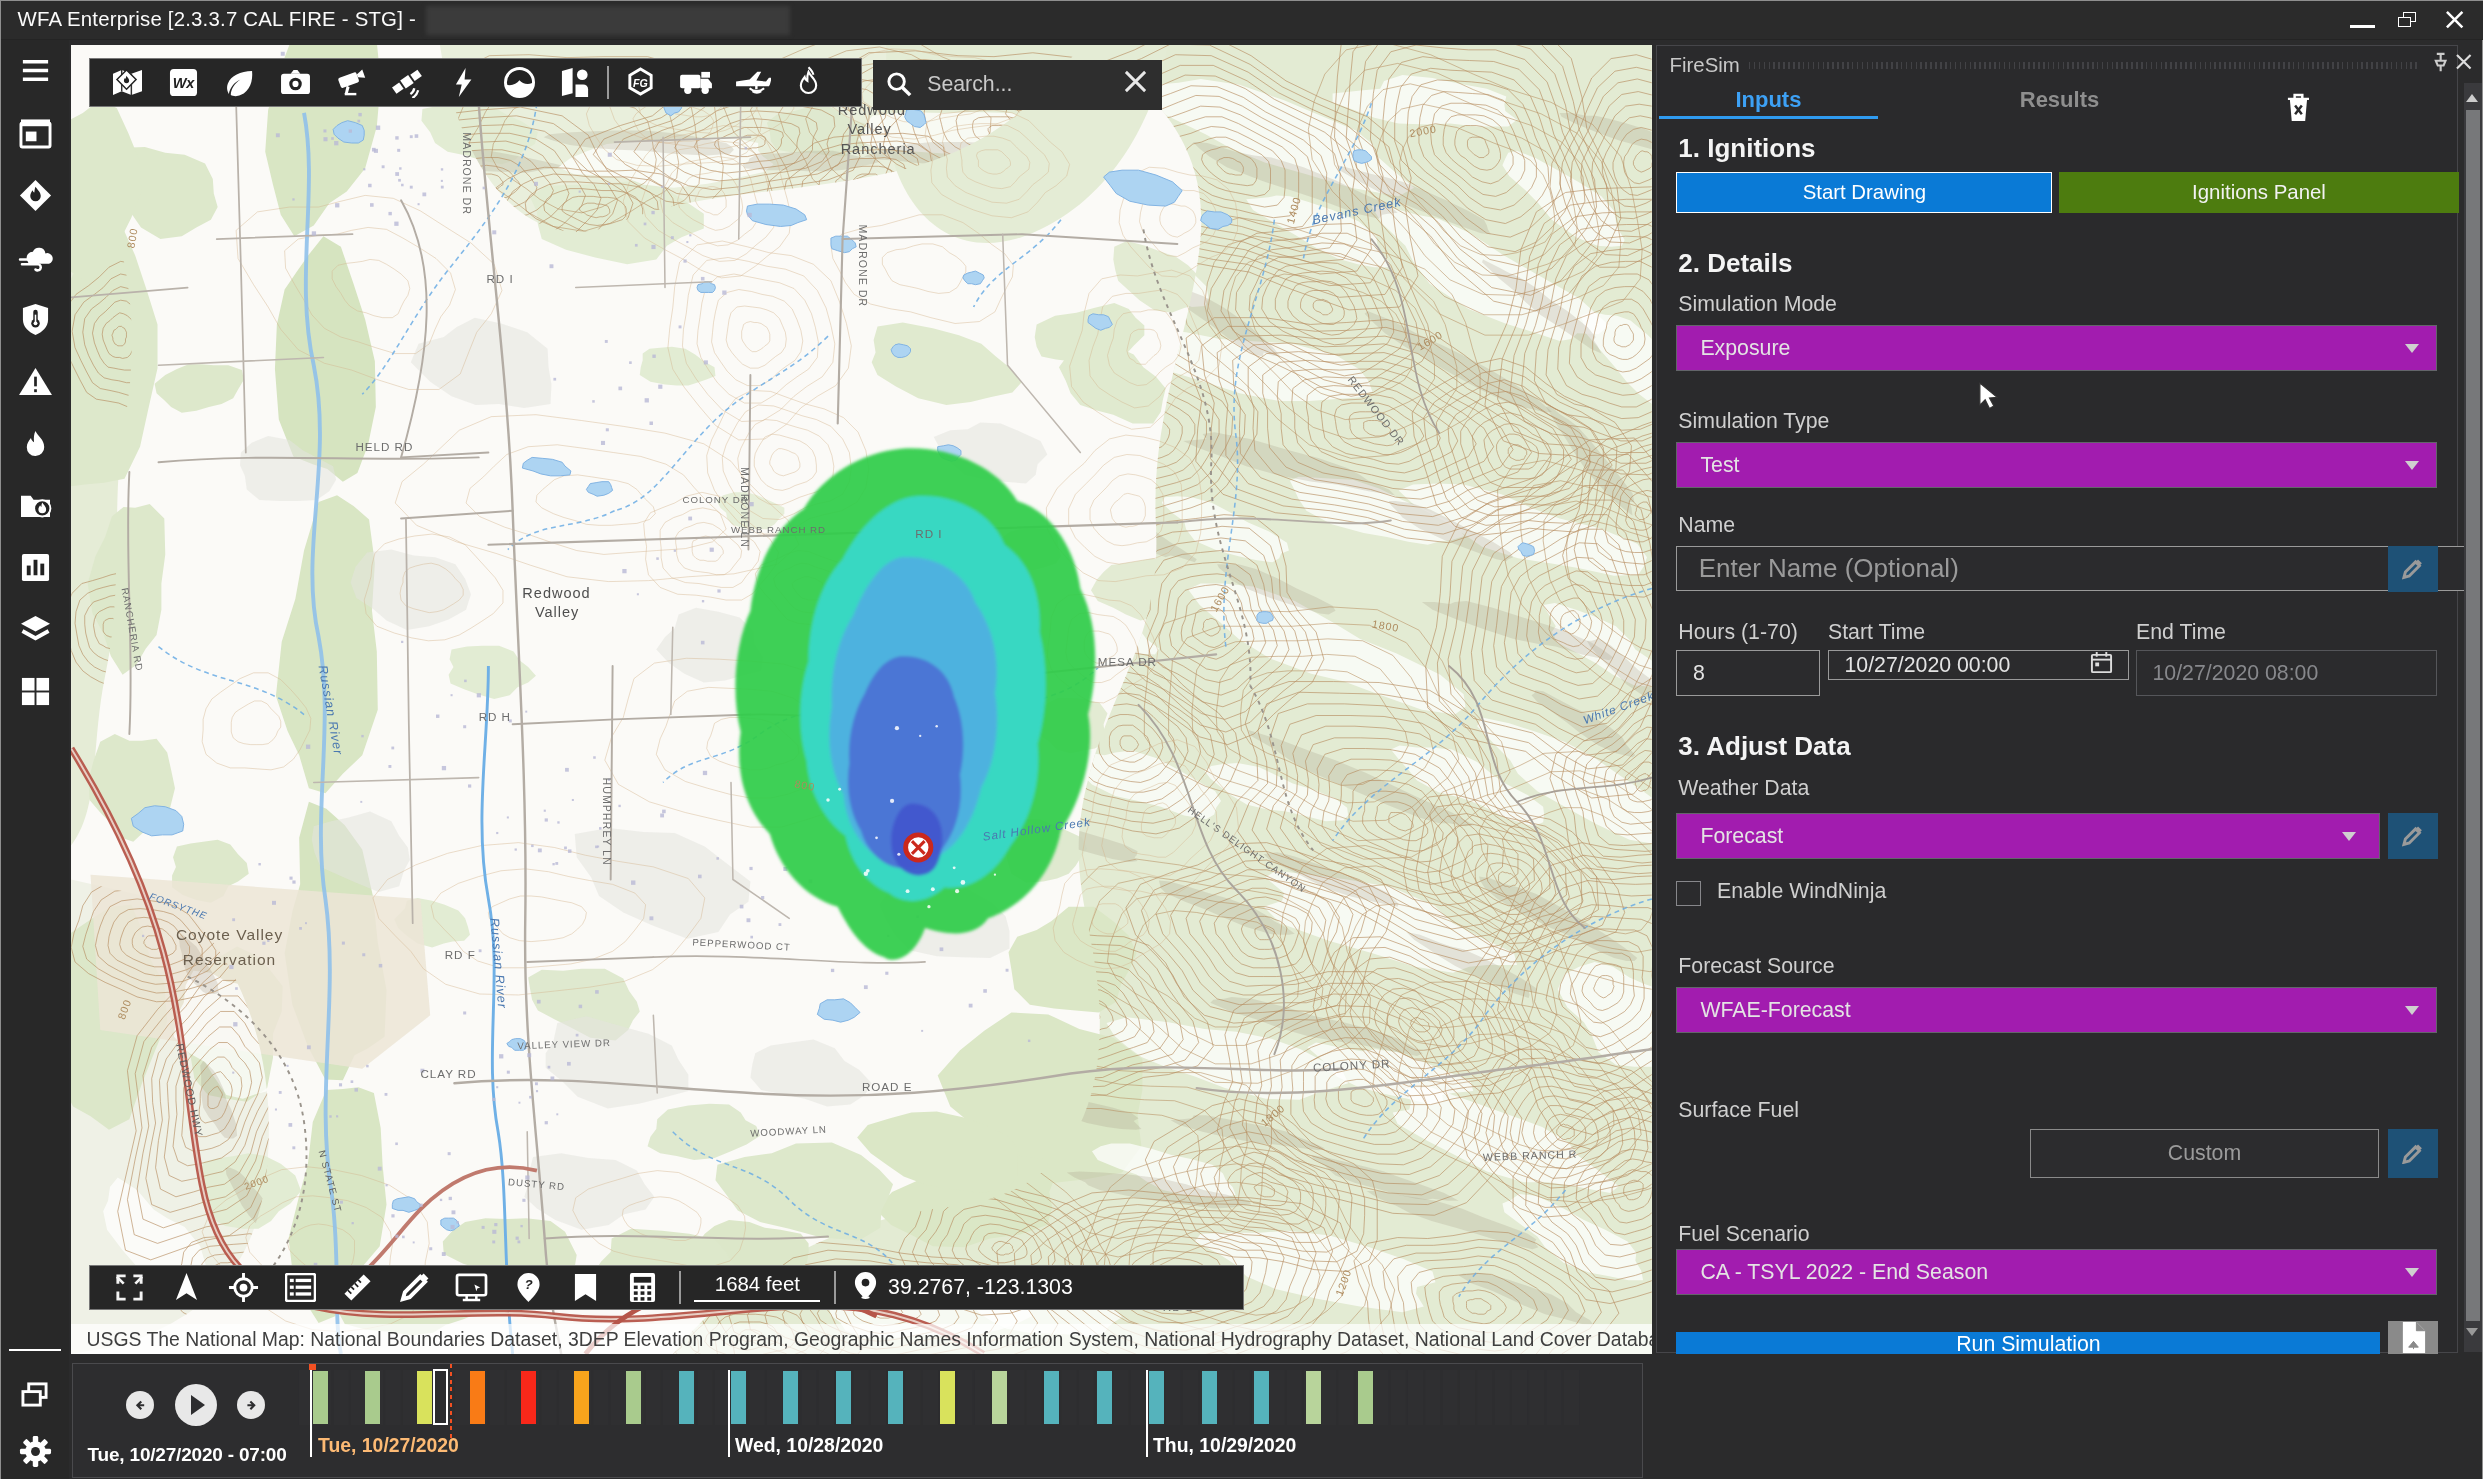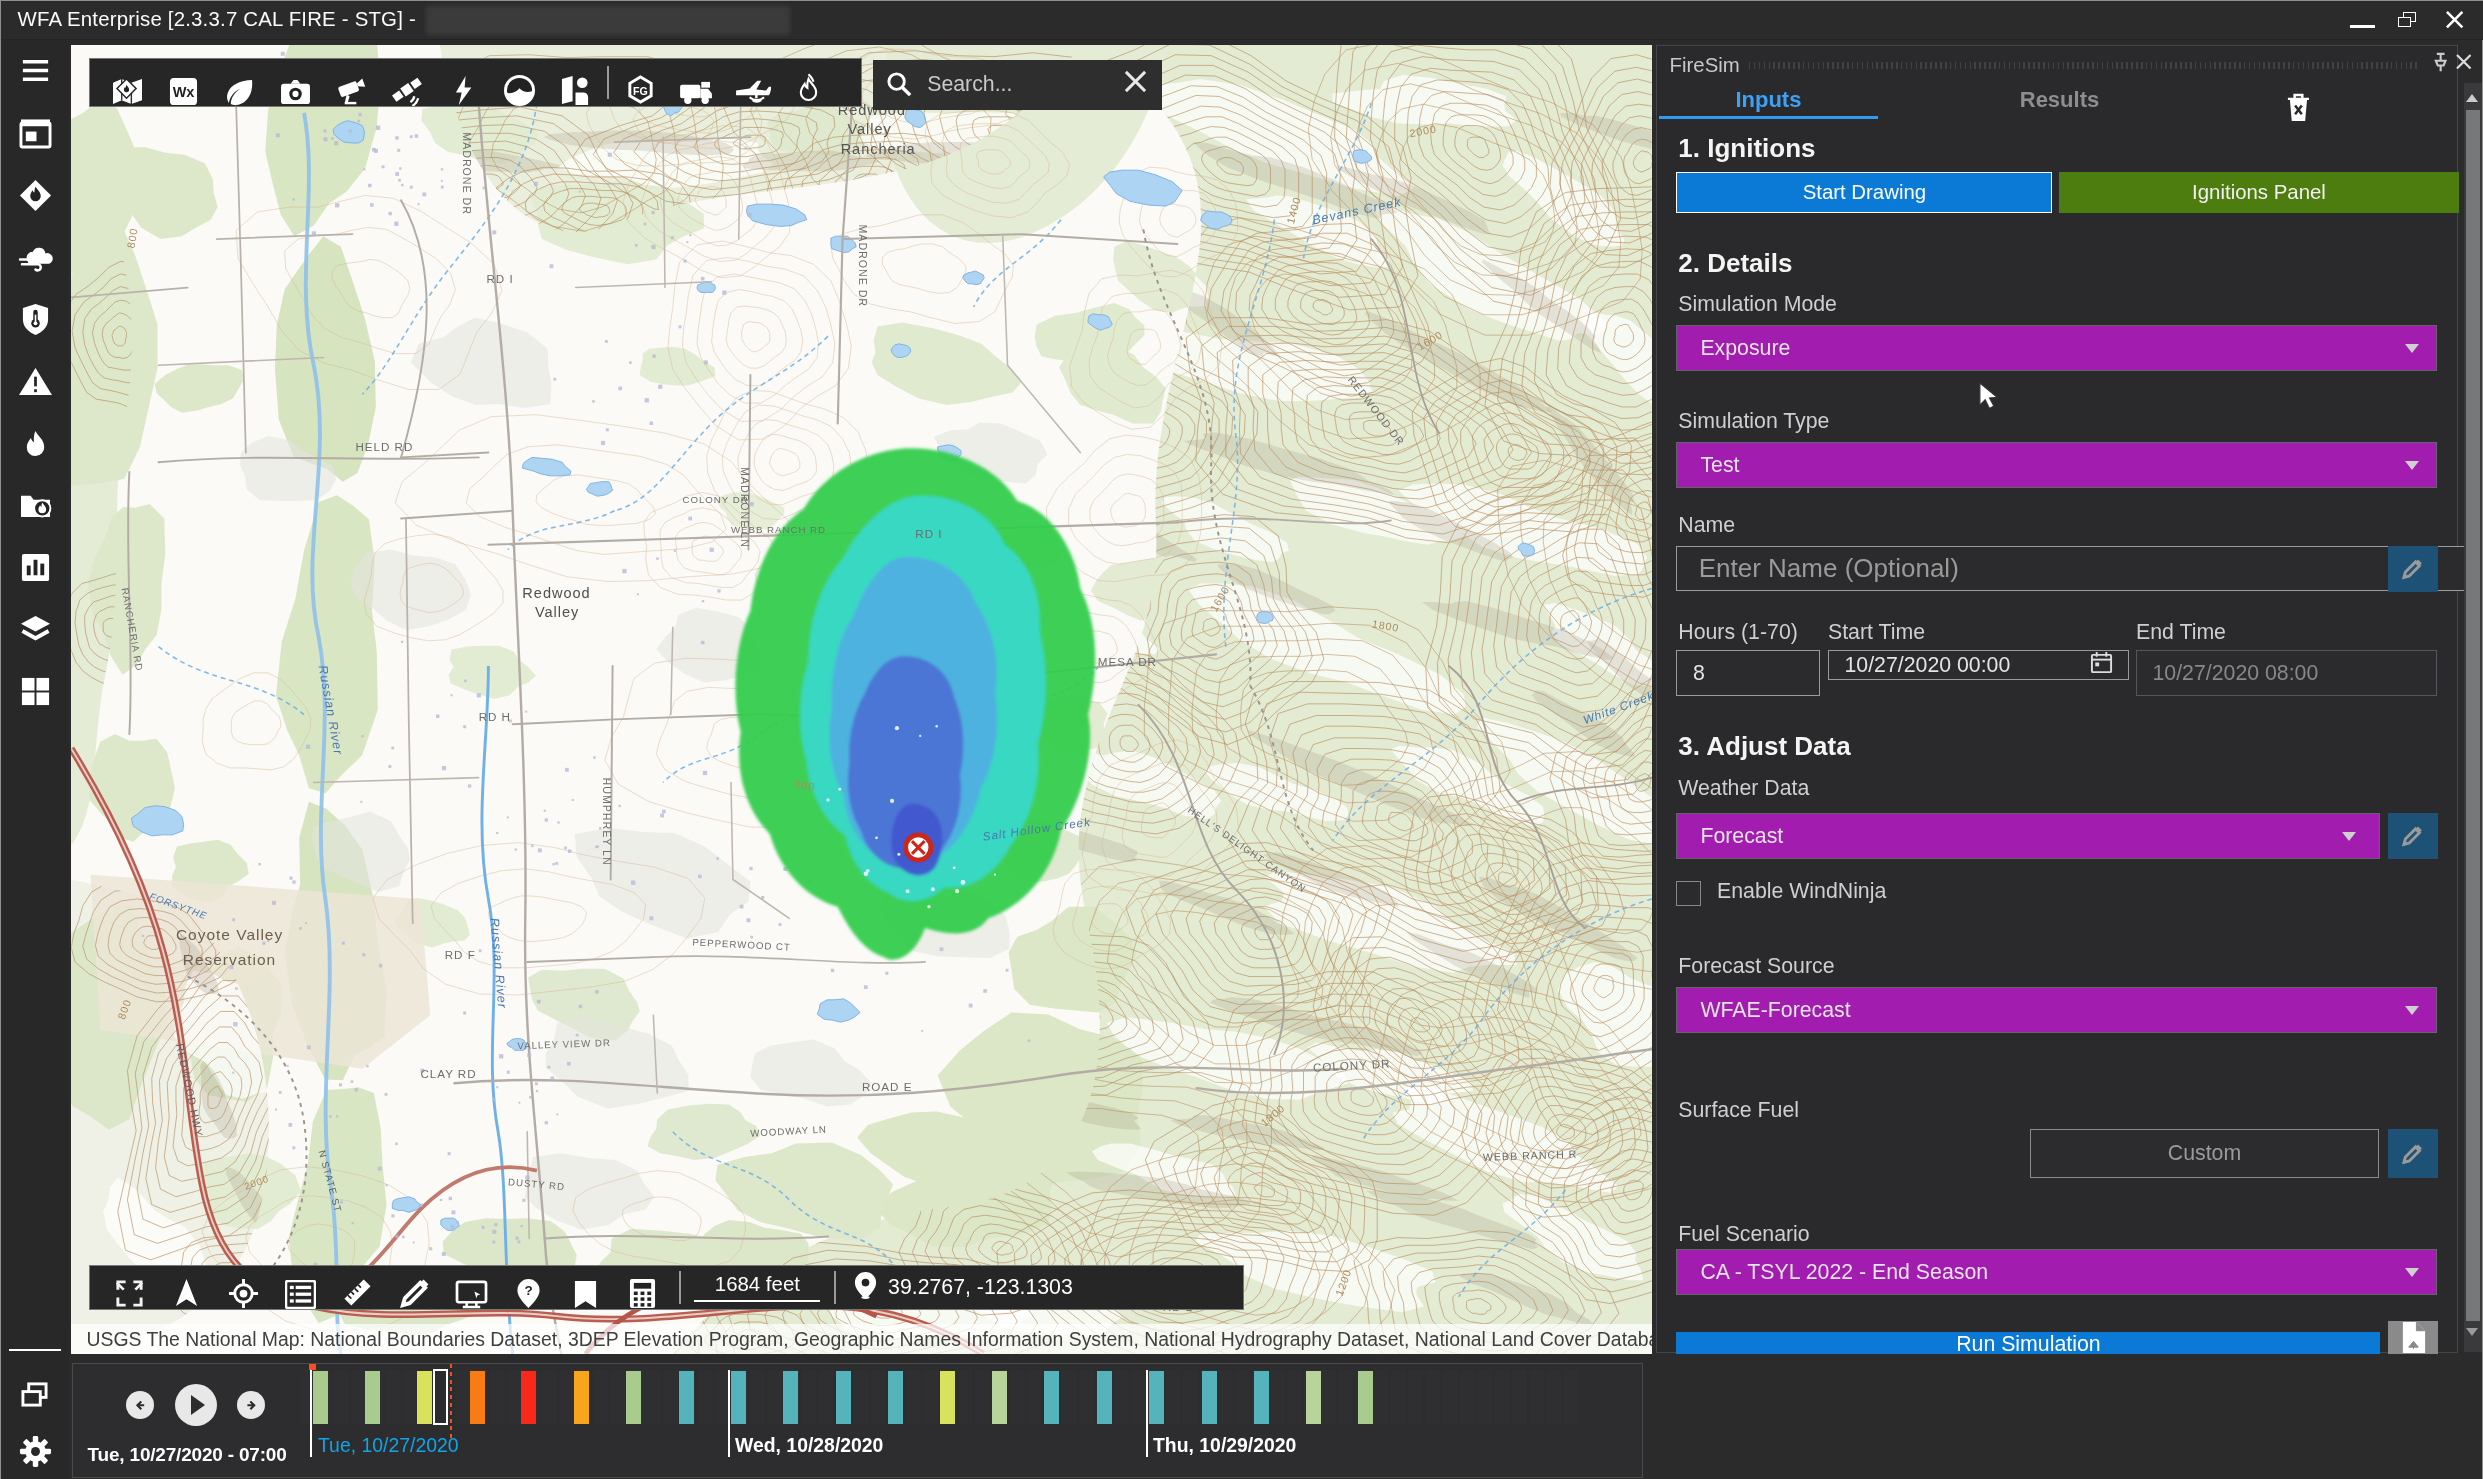--- a/index.html
+++ b/index.html
@@ -8,21 +8,21 @@
 #titlebar { position:absolute; left:0; top:0; width:2483px; height:39px; background:#2b2b2b;
   border-bottom:1px solid #242424; }
 #titletext { position:absolute; left:16.5px; top:6.8px; font-size:20.4px; color:#fbfbfb; letter-spacing:0.2px; }
 #redact { position:absolute; left:425px; top:4.9px; width:364px; height:29px; background:#3b3b3b; filter:blur(1.9px); }
 #sidebar { position:absolute; left:0; top:39px; width:68px; height:1441px; background:#282828; }
 .si { width:68px; height:62px; display:flex; align-items:center; justify-content:center; }
 #hamb { height:60px; display:flex; align-items:center; justify-content:center; margin-bottom:2.9px; }
 #mapwrap { position:absolute; left:70px; top:44px; width:1581px; height:1309px; background:#f7f5f1; overflow:hidden; }
 #maptoolbar { position:absolute; left:17.5px; top:12.6px; width:773px; height:49px; background:#262626;
   border:1.9px solid #787878; display:flex; align-items:center; padding:0 9.7px; gap:0; }
-.ti { flex:0 0 56px; display:flex; align-items:flex-end; justify-content:center; height:100%; }
+.ti { flex:0 0 56px; display:flex; align-items:center; justify-content:center; height:100%;font-style:italic; }
 .tsep { width:1.9px; height:33px; background:#9a9a9a; margin:0 3.9px; flex:0 0 1.9px; }
 #searchbox { position:absolute; left:802px; top:14.6px; width:289px; height:50px; background:#2e2e2e;
   display:flex; align-items:center; color:#b9b9b9; font-size:21.3px; }
 #btoolbar { position:absolute; left:17.5px; top:1220px; width:1155px; height:45px; background:#262626;
   border:1.9px solid #787878; display:flex; align-items:center; padding:0 11.6px; color:#fff; }
 #btoolbar .ti { flex:0 0 57px; }
 #attrib { position:absolute; left:0; top:1279px; width:1581px; height:30px; background:rgba(255,255,255,.72);
   color:#3f3f3f; font-size:19.4px; line-height:30px; padding:0 15.5px; white-space:nowrap; }
 #panel { position:absolute; left:1655px; top:44px; width:802px; height:1308px; background:#2a2a2c;
   border:1px solid #46464a; }
@@ -1612,21 +1612,21 @@
         <div style="position:absolute;left:867px;top:6.8px;width:14.6px;height:53px;background:#d9e25c"></div>
         <div style="position:absolute;left:919px;top:6.8px;width:14.6px;height:53px;background:#b8d49b"></div>
         <div style="position:absolute;left:971px;top:6.8px;width:14.6px;height:53px;background:#55b3bc"></div>
         <div style="position:absolute;left:1024px;top:6.8px;width:14.6px;height:53px;background:#55b3bc"></div>
         <div style="position:absolute;left:1076px;top:6.8px;width:14.6px;height:53px;background:#55b3bc"></div>
         <div style="position:absolute;left:1129px;top:6.8px;width:14.6px;height:53px;background:#55b3bc"></div>
         <div style="position:absolute;left:1181px;top:6.8px;width:14.6px;height:53px;background:#55b3bc"></div>
         <div style="position:absolute;left:1233px;top:6.8px;width:14.6px;height:53px;background:#b8d49b"></div>
         <div style="position:absolute;left:1285px;top:6.8px;width:14.6px;height:53px;background:#a9cb8d"></div>
         <div style="position:absolute;left:237px;top:5.8px;width:2.4px;height:87px;background:#fff"></div>
-        <div style="position:absolute;left:245px;top:70px;font-size:19.4px;font-weight:normal;color:#0ea5e9;white-space:nowrap">Tue, 10/27/2020</div>
+        <div style="position:absolute;left:245px;top:70px;font-size:19.4px;font-weight:bold;color:#fdba74;white-space:nowrap">Tue, 10/27/2020</div>
         <div style="position:absolute;left:655px;top:5.8px;width:2.4px;height:87px;background:#fff"></div>
         <div style="position:absolute;left:662px;top:70px;font-size:19.4px;font-weight:bold;color:#fff;white-space:nowrap">Wed, 10/28/2020</div>
         <div style="position:absolute;left:1073px;top:5.8px;width:2.4px;height:87px;background:#fff"></div>
         <div style="position:absolute;left:1080px;top:70px;font-size:19.4px;font-weight:bold;color:#fff;white-space:nowrap">Thu, 10/29/2020</div>
         <div style="position:absolute;left:236px;top:0;width:6.8px;height:5.8px;background:#f25022"></div>
         <div style="position:absolute;left:360px;top:4.9px;width:14.6px;height:56px;border:2.4px solid #fff;background:#2b2b2d"></div>
         <div style="position:absolute;left:377px;top:0px;width:2.4px;height:74px;background:repeating-linear-gradient(#f25022 0 3.9px,#2b2b2d 3.9px 7.8px)"></div>
       </div>
   </div>
 </div>

